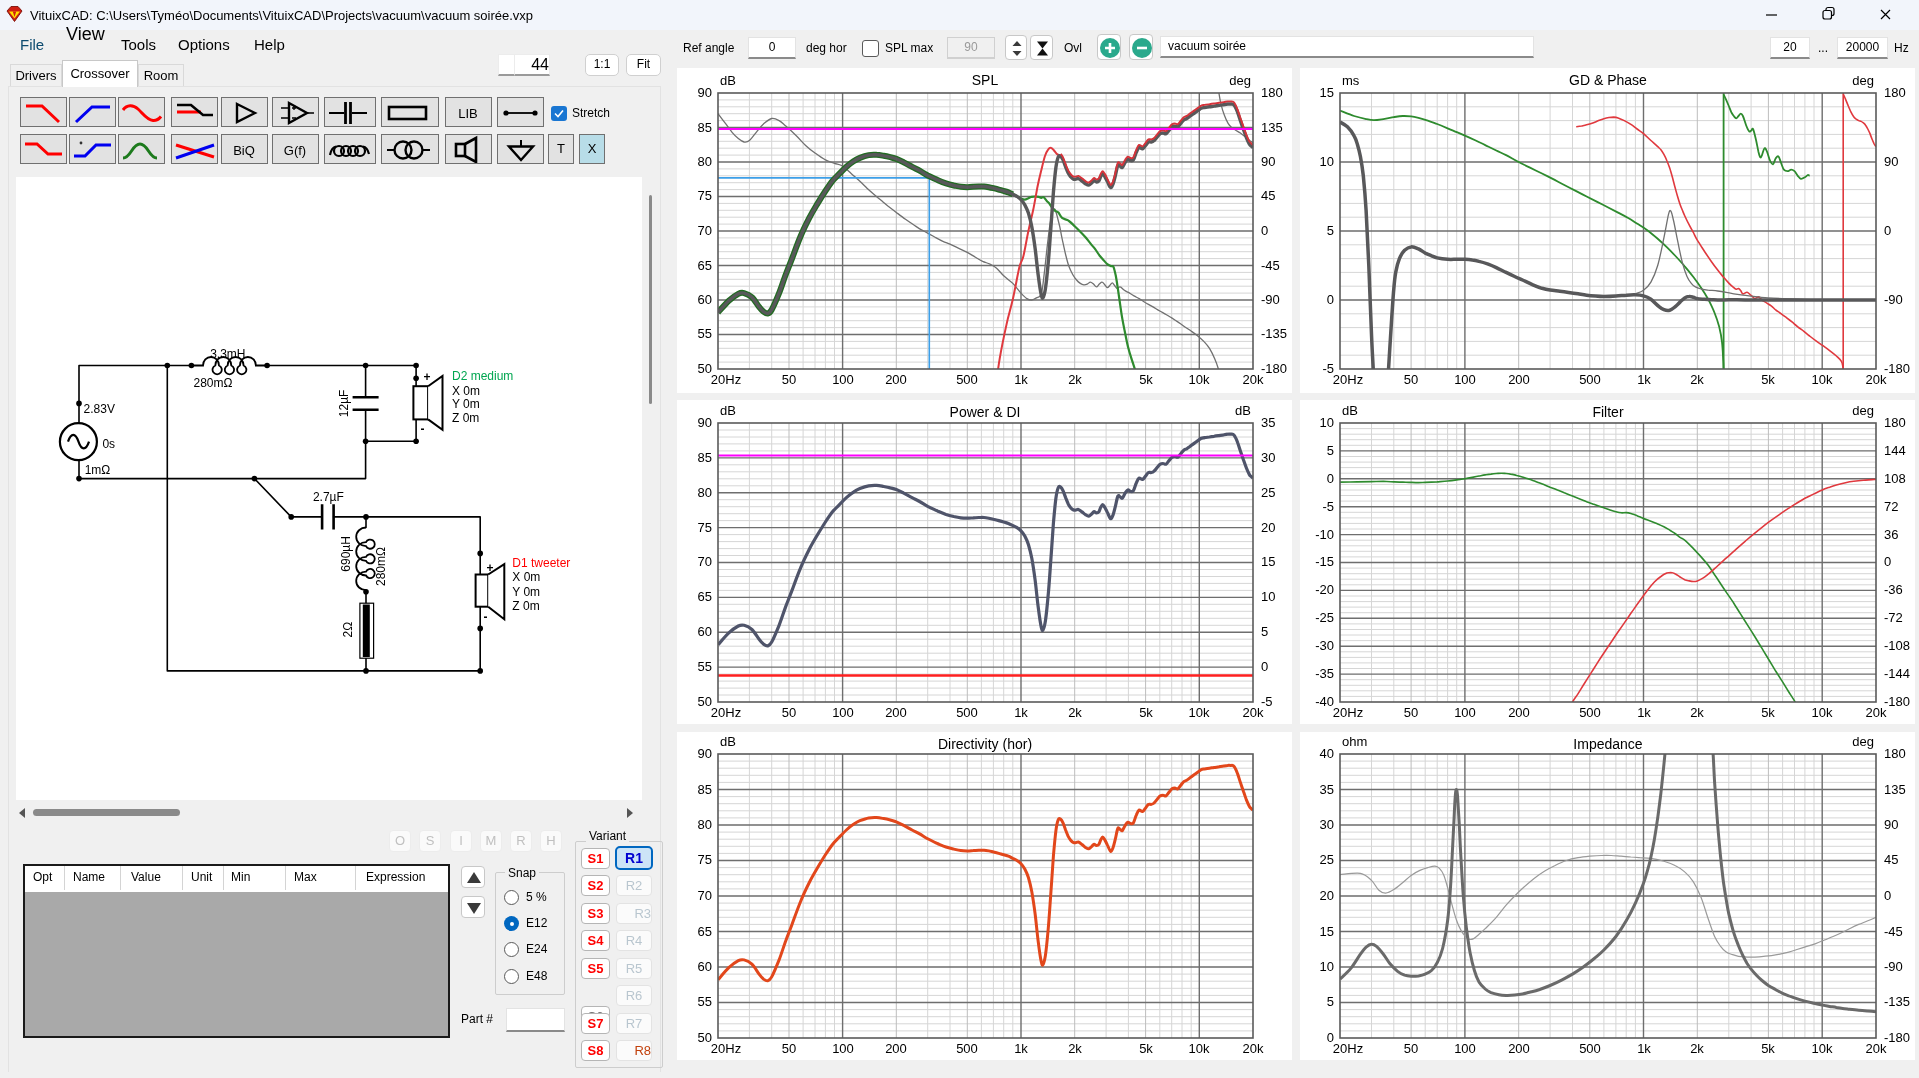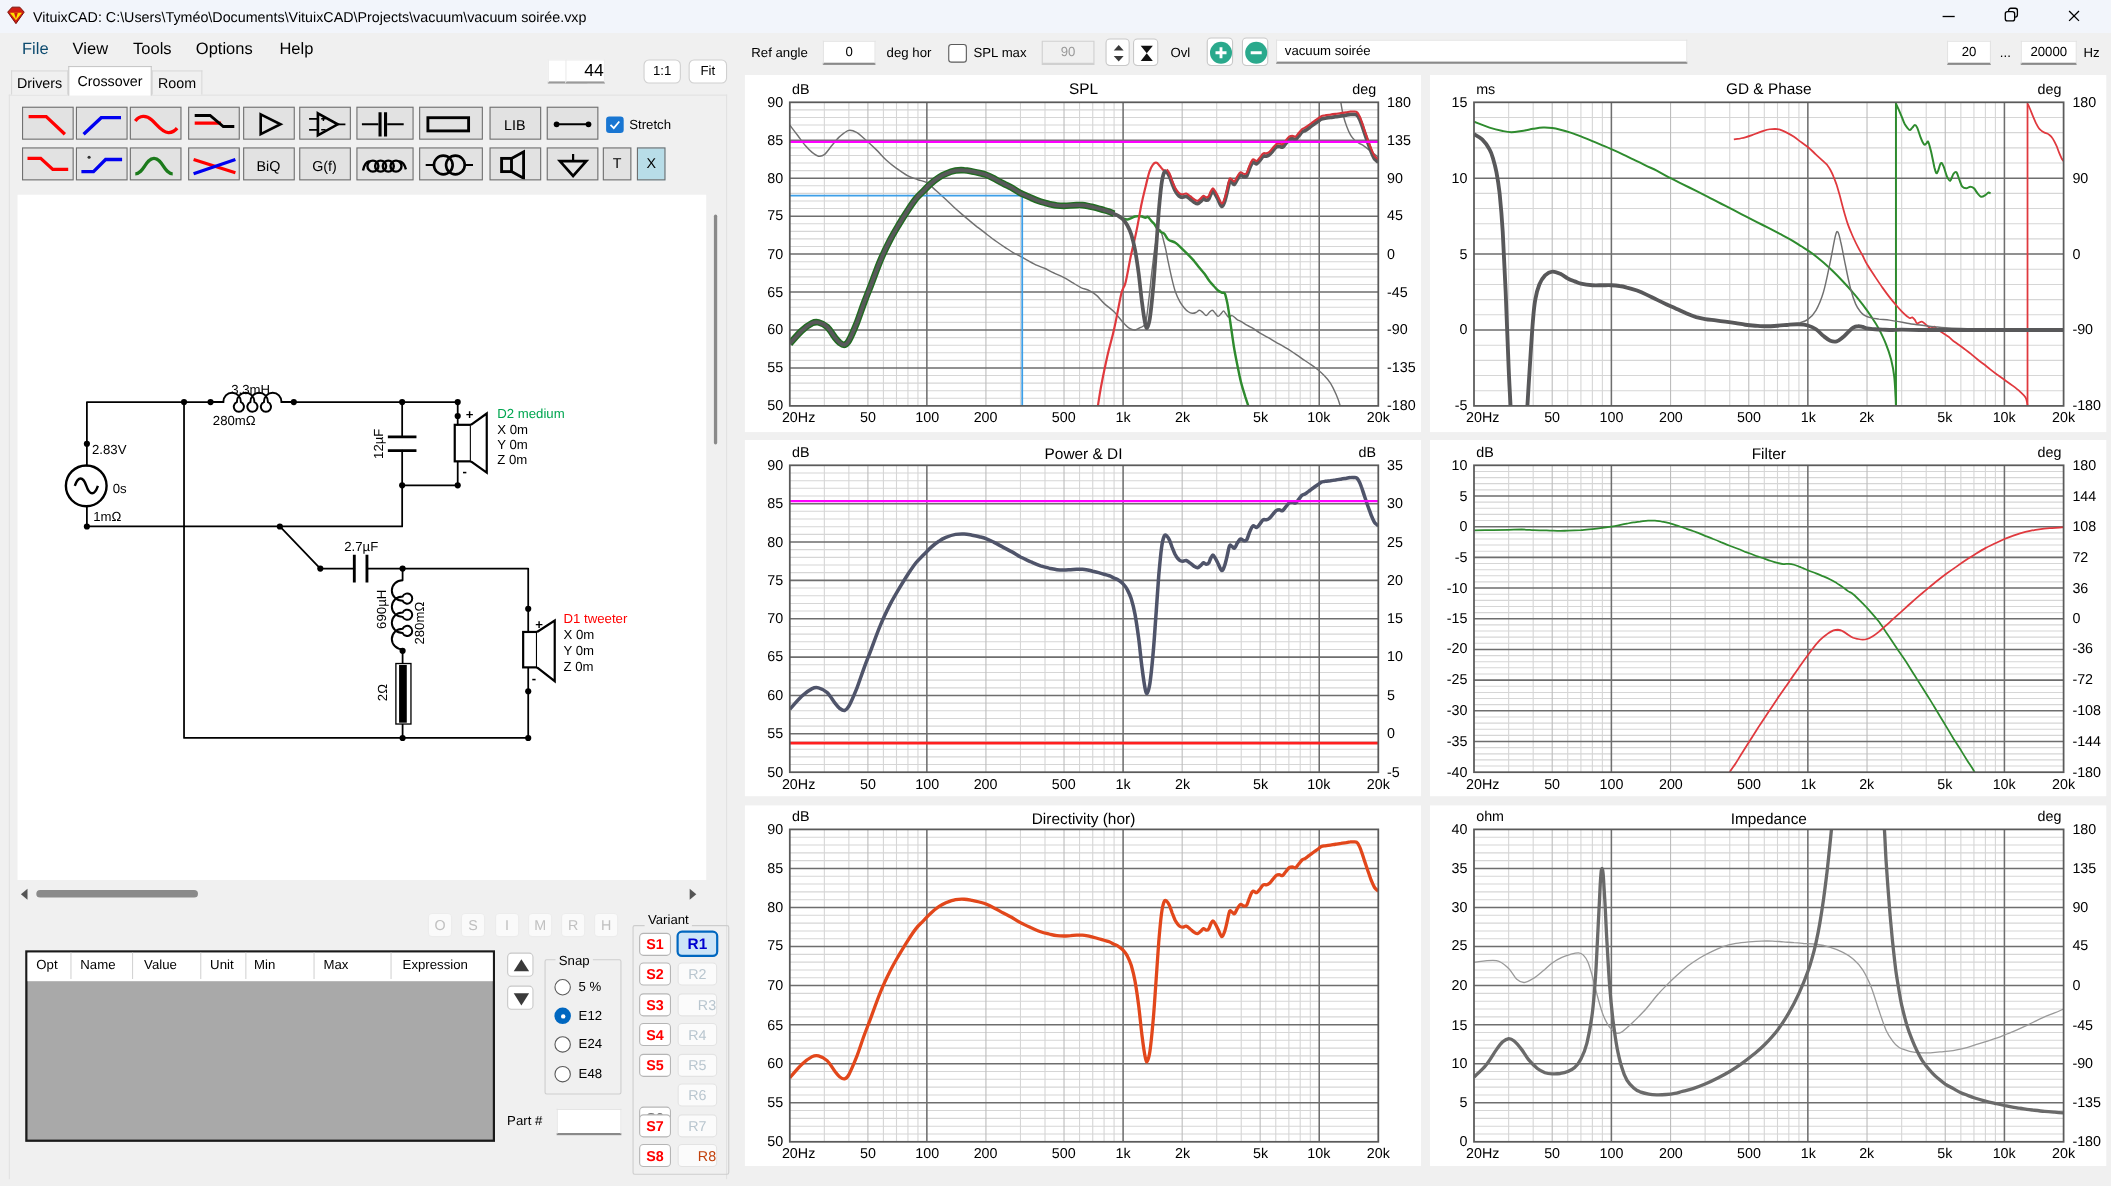--- a/index.html
+++ b/index.html
@@ -18,21 +18,21 @@
 <path d="M3 6 L7 1.5 H14 L18 6 L10.5 16.5 Z" fill="none" stroke="#7a120a" stroke-width="0.9"></path>
   </svg>
 <div style="position:absolute;left:30px;top:8px;font-size:13px;color:#000">VituixCAD: C:\Users\Tyméo\Documents\VituixCAD\Projects\vacuum\vacuum soirée.vxp</div>
 <svg style="position:absolute;left:1760px;top:0" width="159" height="30" viewBox="0 0 159 30">
     <path d="M6 15 H17" stroke="#000" stroke-width="1.2"></path>
     <rect x="63" y="10.5" width="8.5" height="8.5" rx="2" fill="none" stroke="#000" stroke-width="1.2"></rect>
     <path d="M66 10.5 V9.5 a2 2 0 0 1 2-2 h4 a2 2 0 0 1 2 2 v4 a2 2 0 0 1 -2 2 h-1" fill="none" stroke="#000" stroke-width="1.2"></path>
     <path d="M121 10 L130 19 M130 10 L121 19" stroke="#000" stroke-width="1.2"></path>
   </svg>
 <div style="position:absolute;left:20px;top:36px;font-size:15px;color:#0c4a6e">File</div>
-<div style="position:absolute;left:66px;top:36px;font-size:15px;color:#000">View</div>
+<div style="position:absolute;left:66px;top:24px;font-size:18px;color:#000">View</div>
 <div style="position:absolute;left:121px;top:36px;font-size:15px;color:#000">Tools</div>
 <div style="position:absolute;left:178px;top:36px;font-size:15px;color:#000">Options</div>
 <div style="position:absolute;left:254px;top:36px;font-size:15px;color:#000">Help</div>
 <div style="position:absolute;left:8px;top:86px;width:653px;height:986px;border:1px solid #e2e2e2;border-bottom:none;box-sizing:border-box"></div>
 <div style="position:absolute;left:10px;top:64px;width:52px;height:22px;background:#f0f0f0;border:1px solid #d9d9d9;border-bottom:none;font-size:13px;text-align:center;padding-top:3px;box-sizing:border-box">Drivers</div>
 <div style="position:absolute;left:62px;top:60px;width:76px;height:27px;background:#fff;border:1px solid #c8c8c8;border-bottom:none;font-size:13px;text-align:center;padding-top:5px;box-sizing:border-box;z-index:2">Crossover</div>
 <div style="position:absolute;left:138px;top:64px;width:46px;height:22px;background:#f0f0f0;border:1px solid #d9d9d9;border-bottom:none;font-size:13px;text-align:center;padding-top:3px;box-sizing:border-box">Room</div>
 <div class="tbtn" style="left:20px;top:97px;width:47px;height:30px"><svg width="45" height="28" viewBox="0 0 45 28">
       <path d="M5 8 H21 L38 24" stroke="#f00" stroke-width="3" fill="none"></path>
     </svg></div>

